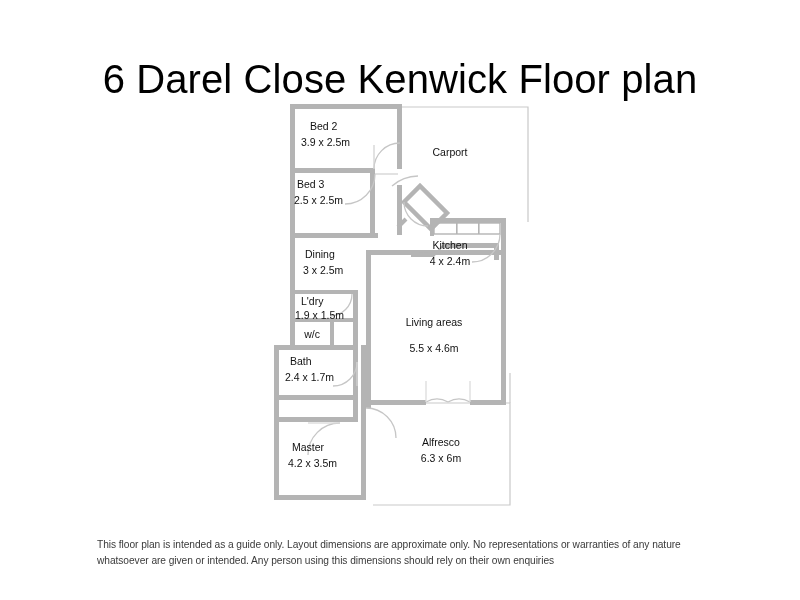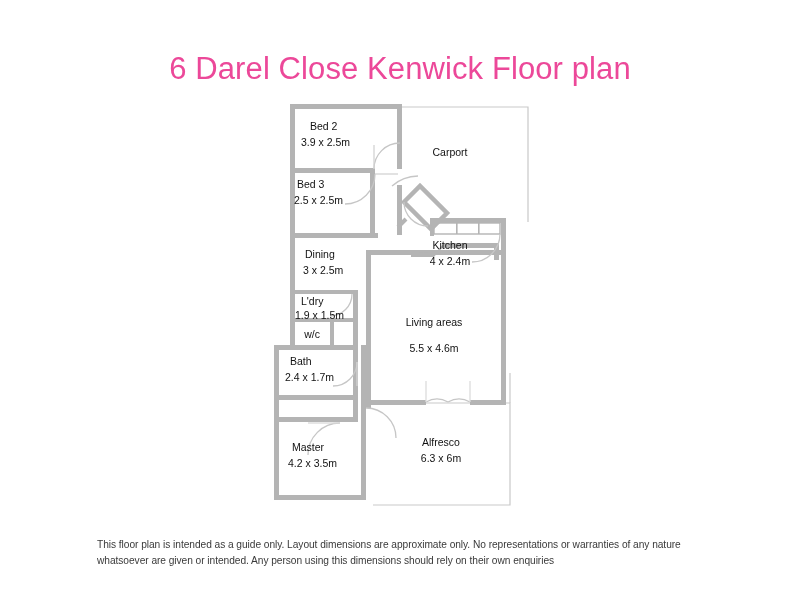--- a/index.html
+++ b/index.html
@@ -21,24 +21,24 @@
     width: 800px;
     height: 600px;
     background: #ffffff;
   }
   #plan-title {
     position: absolute;
     left: 0;
     top: 30px;
     width: 800px;
     text-align: center;
-    font-size: 31px;
+    font-size: 40px;
     font-weight: 400;
     letter-spacing: 0.1px;
-    color: #ec4899;
+    color: #000000;
   }
   #floorplan-canvas {
     position: absolute;
     left: 0;
     top: 90px;
     width: 800px;
     height: 430px;
   }
   #disclaimer {
     position: absolute;

